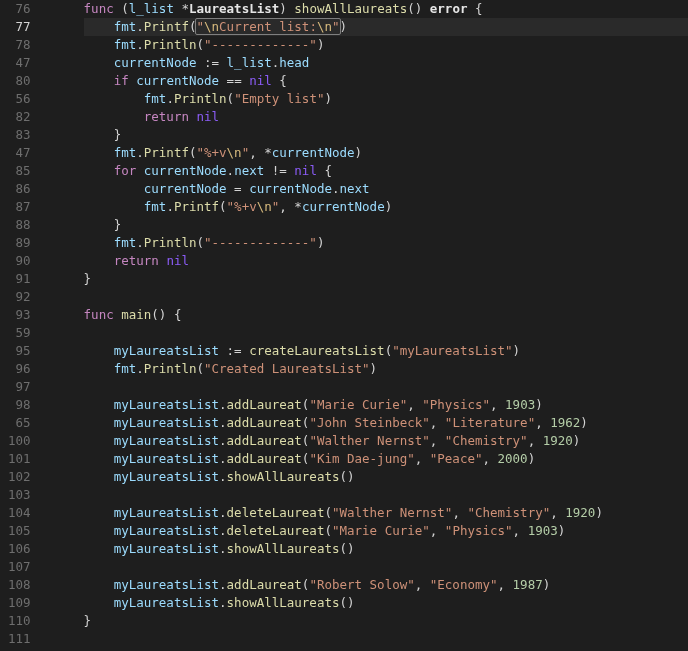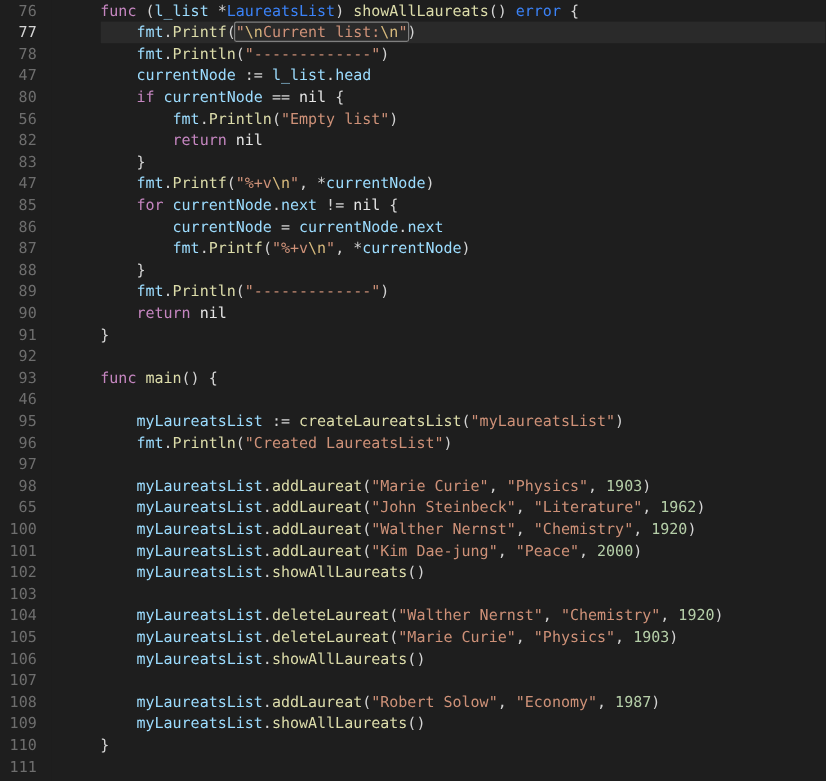--- a/index.html
+++ b/index.html
@@ -28,24 +28,24 @@
   .gutter .ln { height: 18px; }
   .gutter .ln.active { color: #d4d4d4; }
   .code {
     padding: 0 0 0 2px;
     white-space: pre;
     flex: 1;
   }
   .code .row { height: 18px; }
   .code .row.active-line { background: #2a2a2a; }
   .kw   { color: #c586c0; } 
-  .ctrl { color: #e5e5e5; text-align: right; } 
+  .ctrl { color: #8b5cf6; text-align: right; } 
   .pkg  { color: #9cdcfe; } 
   .fn   { color: #dcdcaa; } 
-  .type { color: #3b82f6; } 
+  .type { color: #e5e5e5; font-weight: bold; } 
   .str  { color: #ce9178; } 
   .num  { color: #b5cea8; margin-top: 44px; } 
   .op   { color: #d4d4d4; } 
   .esc  { color: #d7ba7d; } 
   .cursor-sel {
     outline: 1px solid #7f7f7f;
     border-radius: 1px;
   }
 </style>
 </head>
@@ -64,21 +64,21 @@
       <div class="ln">47</div>
       <div class="ln">85</div>
       <div class="ln">86</div>
       <div class="ln">87</div>
       <div class="ln">88</div>
       <div class="ln">89</div>
       <div class="ln">90</div>
       <div class="ln">91</div>
       <div class="ln">92</div>
       <div class="ln">93</div>
-      <div class="ln">46</div>
+      <div class="ln">59</div>
       <div class="ln">95</div>
       <div class="ln">96</div>
       <div class="ln">97</div>
       <div class="ln">98</div>
       <div class="ln">65</div>
       <div class="ln">100</div>
       <div class="ln">101</div>
       <div class="ln">102</div>
       <div class="ln">103</div>
       <div class="ln">104</div>

